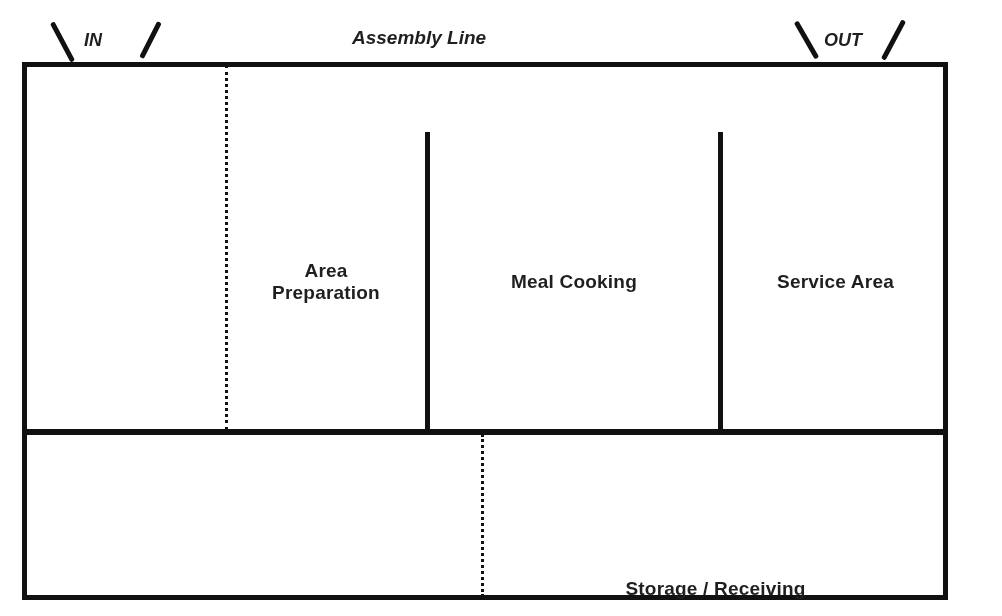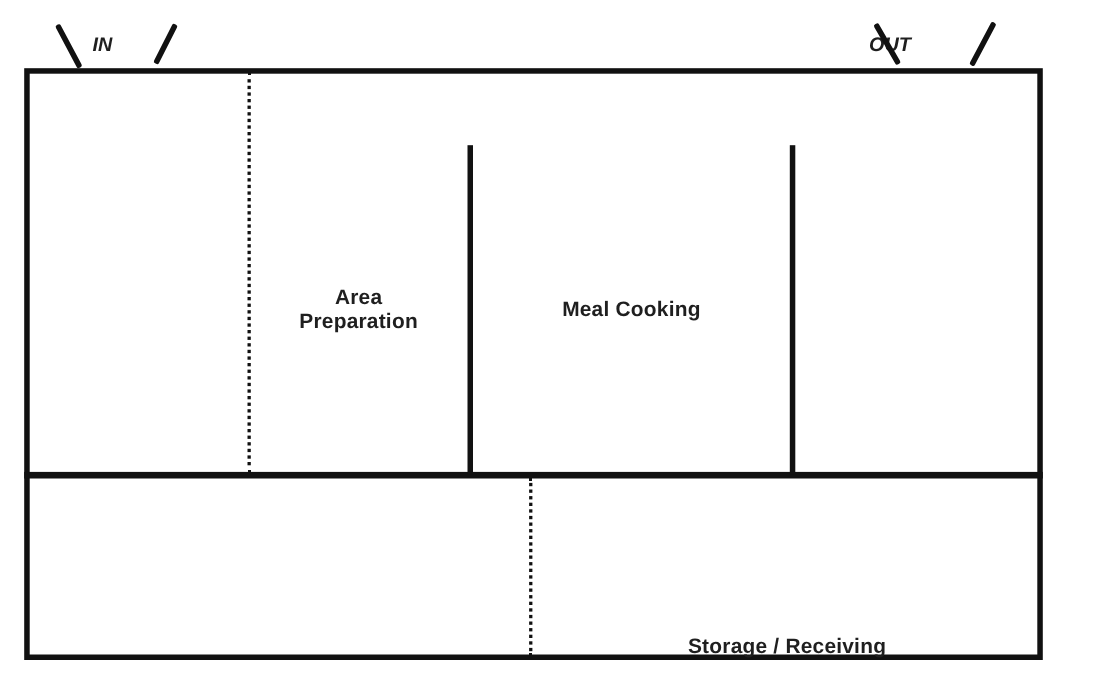--- a/index.html
+++ b/index.html
@@ -81,38 +81,39 @@
   .top-label {
     position: absolute;
     font-size: 19px;
     font-style: italic;
     font-weight: 600;
     text-align: left;
     color: #1f1f1f;
   }
   .assembly-title { left: 352px; top: 27px; width: 250px; }
   .in-label  { left: 84px;  top: 30px; width: 50px; font-size: 18px; }
-  .out-label { left: 790px; top: 30px; width: 58px; font-size: 18px; }
+  .out-label { left: 824px; top: 30px; width: 58px; font-size: 18px; }
   
   .slash {
     position: absolute;
     width: 5px;
     background: #111111;
     border-radius: 2px;
   }
   .in-slash-left   { left: 60px;  top: 20px; height: 44px; transform: rotate(-28deg); }
   .in-slash-right  { left: 148px; top: 20px; height: 40px; transform: rotate(27deg); }
   .out-slash-left  { left: 804px; top: 19px; height: 42px; transform: rotate(-30deg); }
   .out-slash-right { left: 891px; top: 18px; height: 44px; transform: rotate(28deg); }
 </style>
 </head>
 <body>
 
 <div class="canvas">
 
+  <div class="top-label assembly-title">Assembly Line</div>
 
   <div class="top-label in-label">IN</div>
   <span class="slash in-slash-left"></span>
   <span class="slash in-slash-right"></span>
 
   <div class="top-label out-label">OUT</div>
   <span class="slash out-slash-left"></span>
   <span class="slash out-slash-right"></span>
 
   <div class="outer-rect"></div>
@@ -121,17 +122,20 @@
   <div class="v-solid-1"></div>
   <div class="v-solid-2"></div>
   <div class="v-dashed-bottom"></div>
 
   <div class="zone-label zone-food-prep">
     <span class="wrap">Area Preparation</span>
   </div>
   <div class="zone-label zone-meal-cooking">
     <span>Meal Cooking</span>
   </div>
+  <div class="zone-label zone-service-area">
+    <span>Service Area</span>
+  </div>
   <div class="zone-label zone-storage">
     <span>Storage / Receiving</span>
   </div>
 
 </div>
 
 </body></html>

